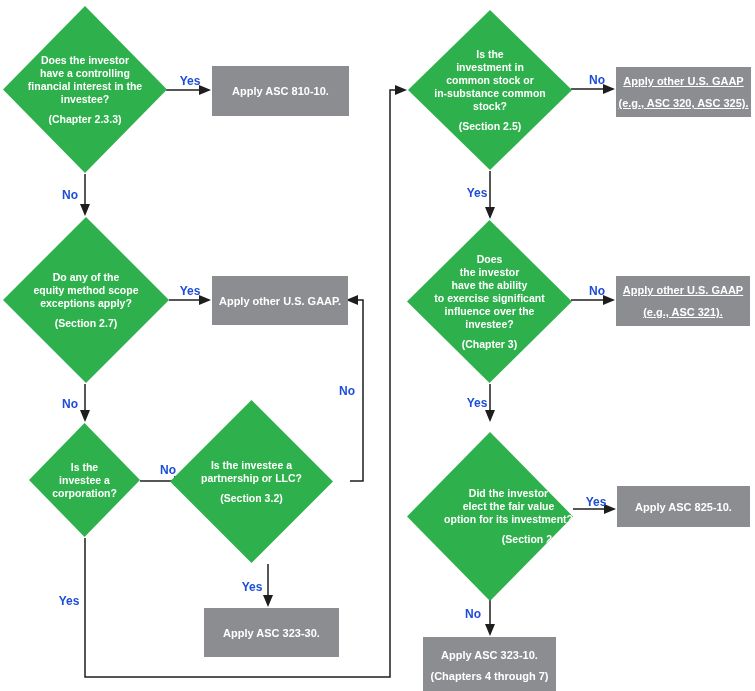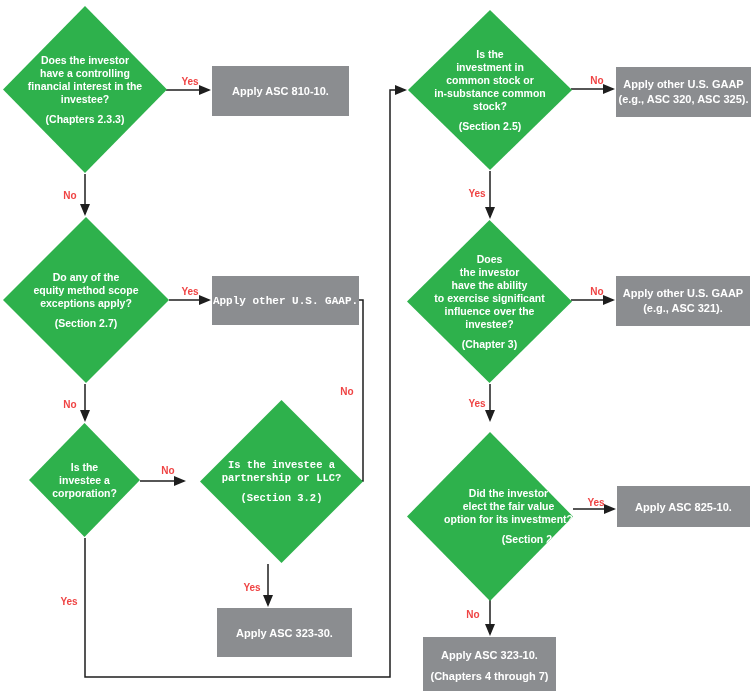--- a/index.html
+++ b/index.html
@@ -54,28 +54,28 @@
     color: #ffffff;
     font-weight: bold;
     display: flex;
     align-items: center;
     justify-content: center;
     text-align: center;
     white-space: pre-line;
     font-size: 11px;
     line-height: 16px;
   }
-  .gbox.tight { line-height: 15px; }
+  .gbox.tight { line-height: 22px; text-decoration: underline; }
   .gbox.spaced { line-height: 21px; }
   .elabel {
     position: absolute;
     transform: translate(-50%, -50%);
-    font-size: 10px;
+    font-size: 12px;
     font-weight: bold;
-    color: #ef4444;
+    color: #1d4ed8;
     white-space: nowrap;
   }
 </style>
 </head>
 <body>
 
 <div id="canvas">
 
   <svg class="wires" width="755" height="691" viewBox="0 0 755 691">
     <defs>
@@ -97,37 +97,37 @@
     <path d="M490,384 V420" marker-end="url(#ah)"></path>
     <path d="M573,509 H614" marker-end="url(#ah)"></path>
     <path d="M490,593 V634" marker-end="url(#ah)"></path>
   </svg>
 
   <div class="diamond" style="left:3px;top:6px;width:164px;height:167px;">
     <div class="q">Does the investor
 have a controlling
 financial interest in the
 investee?</div>
-    <div class="s">(Chapters 2.3.3)</div>
+    <div class="s">(Chapter 2.3.3)</div>
   </div>
 
   <div class="diamond" style="left:3px;top:217px;width:166px;height:166px;">
     <div class="q">Do any of the
 equity method scope
 exceptions apply?</div>
     <div class="s">(Section 2.7)</div>
   </div>
 
   <div class="diamond" style="left:29px;top:423px;width:111px;height:114px;">
     <div class="q">Is the
 investee a
 corporation?</div>
   </div>
 
-  <div class="diamond" style="left:200px;top:400px;width:163px;height:163px;font-family:Liberation Mono, monospace;">
+  <div class="diamond" style="left:170px;top:400px;width:163px;height:163px;">
     <div class="q">Is the investee a
 partnership or LLC?</div>
     <div class="s">(Section 3.2)</div>
   </div>
 
   <div class="diamond" style="left:408px;top:10px;width:164px;height:160px;">
     <div class="q">Is the
 investment in
 common stock or
 in-substance common
@@ -146,22 +146,22 @@
   </div>
 
   <div class="diamond" style="left:407px;top:432px;width:166px;height:169px;align-items:flex-end;">
     <div class="q">Did the investor
 elect the fair value
 option for its investment?</div>
     <div class="s">(Section 2.4.2)</div>
   </div>
 
   <div class="gbox" style="left:212px;top:66px;width:137px;height:50px;">Apply ASC 810-10.</div>
-  <div class="gbox" style="left:212px;top:276px;width:147px;height:49px;font-family:Liberation Mono, monospace;">Apply other U.S. GAAP.</div>
-  <div class="gbox" style="left:217px;top:608px;width:135px;height:49px;">Apply ASC 323-30.</div>
+  <div class="gbox" style="left:212px;top:276px;width:136px;height:49px;">Apply other U.S. GAAP.</div>
+  <div class="gbox" style="left:204px;top:608px;width:135px;height:49px;">Apply ASC 323-30.</div>
   <div class="gbox tight" style="left:616px;top:67px;width:135px;height:50px;">Apply other U.S. GAAP
 (e.g., ASC 320, ASC 325).</div>
   <div class="gbox tight" style="left:616px;top:276px;width:134px;height:50px;">Apply other U.S. GAAP
 (e.g., ASC 321).</div>
   <div class="gbox" style="left:617px;top:486px;width:133px;height:41px;">Apply ASC 825-10.</div>
   <div class="gbox spaced" style="left:423px;top:637px;width:133px;height:57px;">Apply ASC 323-10.
 (Chapters 4 through 7)</div>
 
   <span class="elabel" style="left:190px;top:81px;">Yes</span>
   <span class="elabel" style="left:70px;top:195px;">No</span>

